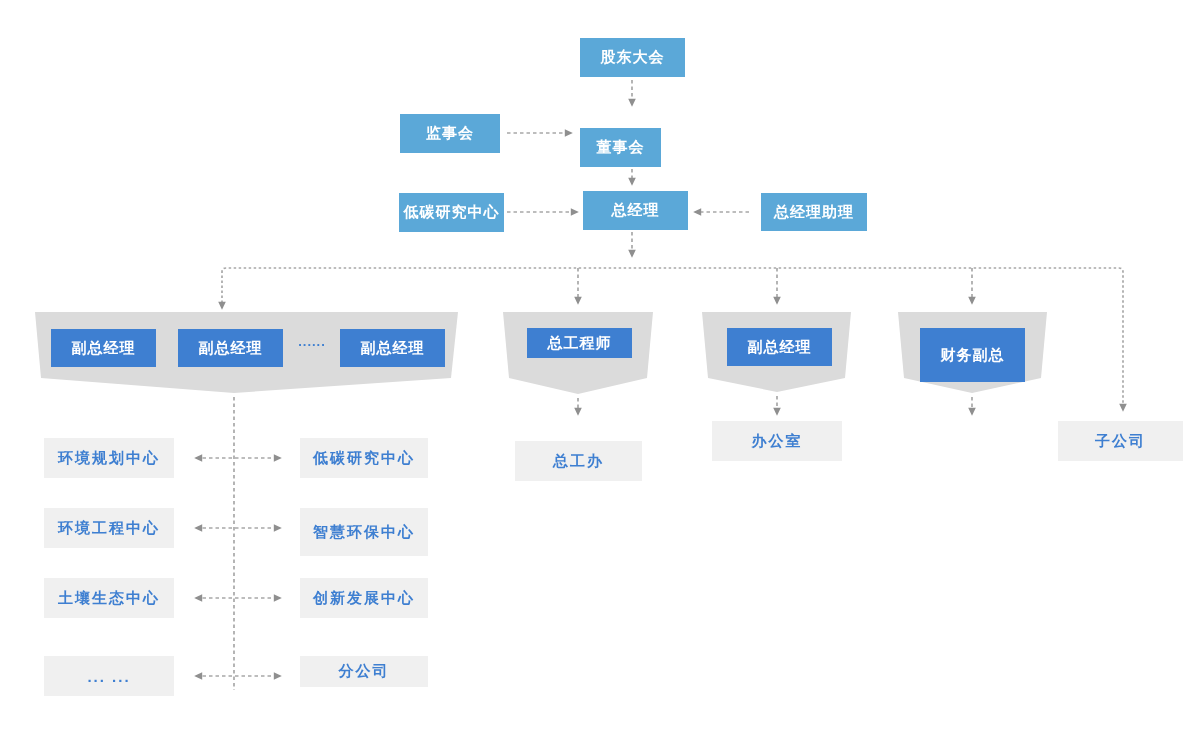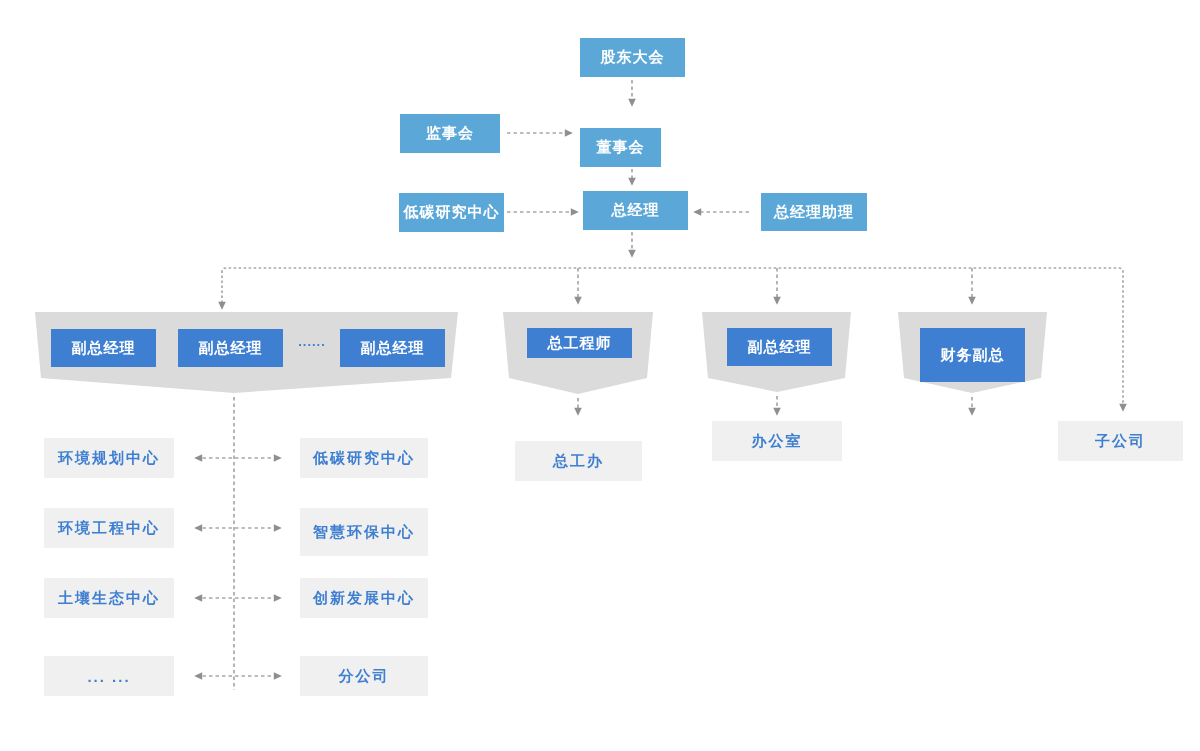--- a/index.html
+++ b/index.html
@@ -125,15 +125,15 @@
   <div class="node leaf" style="left:44px;top:438px;width:130px;height:40px">环境规划中心</div>
   <div class="node leaf" style="left:300px;top:438px;width:128px;height:40px">低碳研究中心</div>
 
   <div class="node leaf" style="left:44px;top:508px;width:130px;height:40px">环境工程中心</div>
   <div class="node leaf" style="left:300px;top:508px;width:128px;height:48px">智慧环保中心</div>
 
   <div class="node leaf" style="left:44px;top:578px;width:130px;height:40px">土壤生态中心</div>
   <div class="node leaf" style="left:300px;top:578px;width:128px;height:40px">创新发展中心</div>
 
   <div class="node leaf" style="left:44px;top:656px;width:130px;height:40px">... ...</div>
-  <div class="node leaf" style="left:300px;top:656px;width:128px;height:40px">分公司</div>
+  <div class="node leaf" style="left:300px;top:656px;width:128px;height:31px">分公司</div>
 
 </div>
 
 </body></html>

